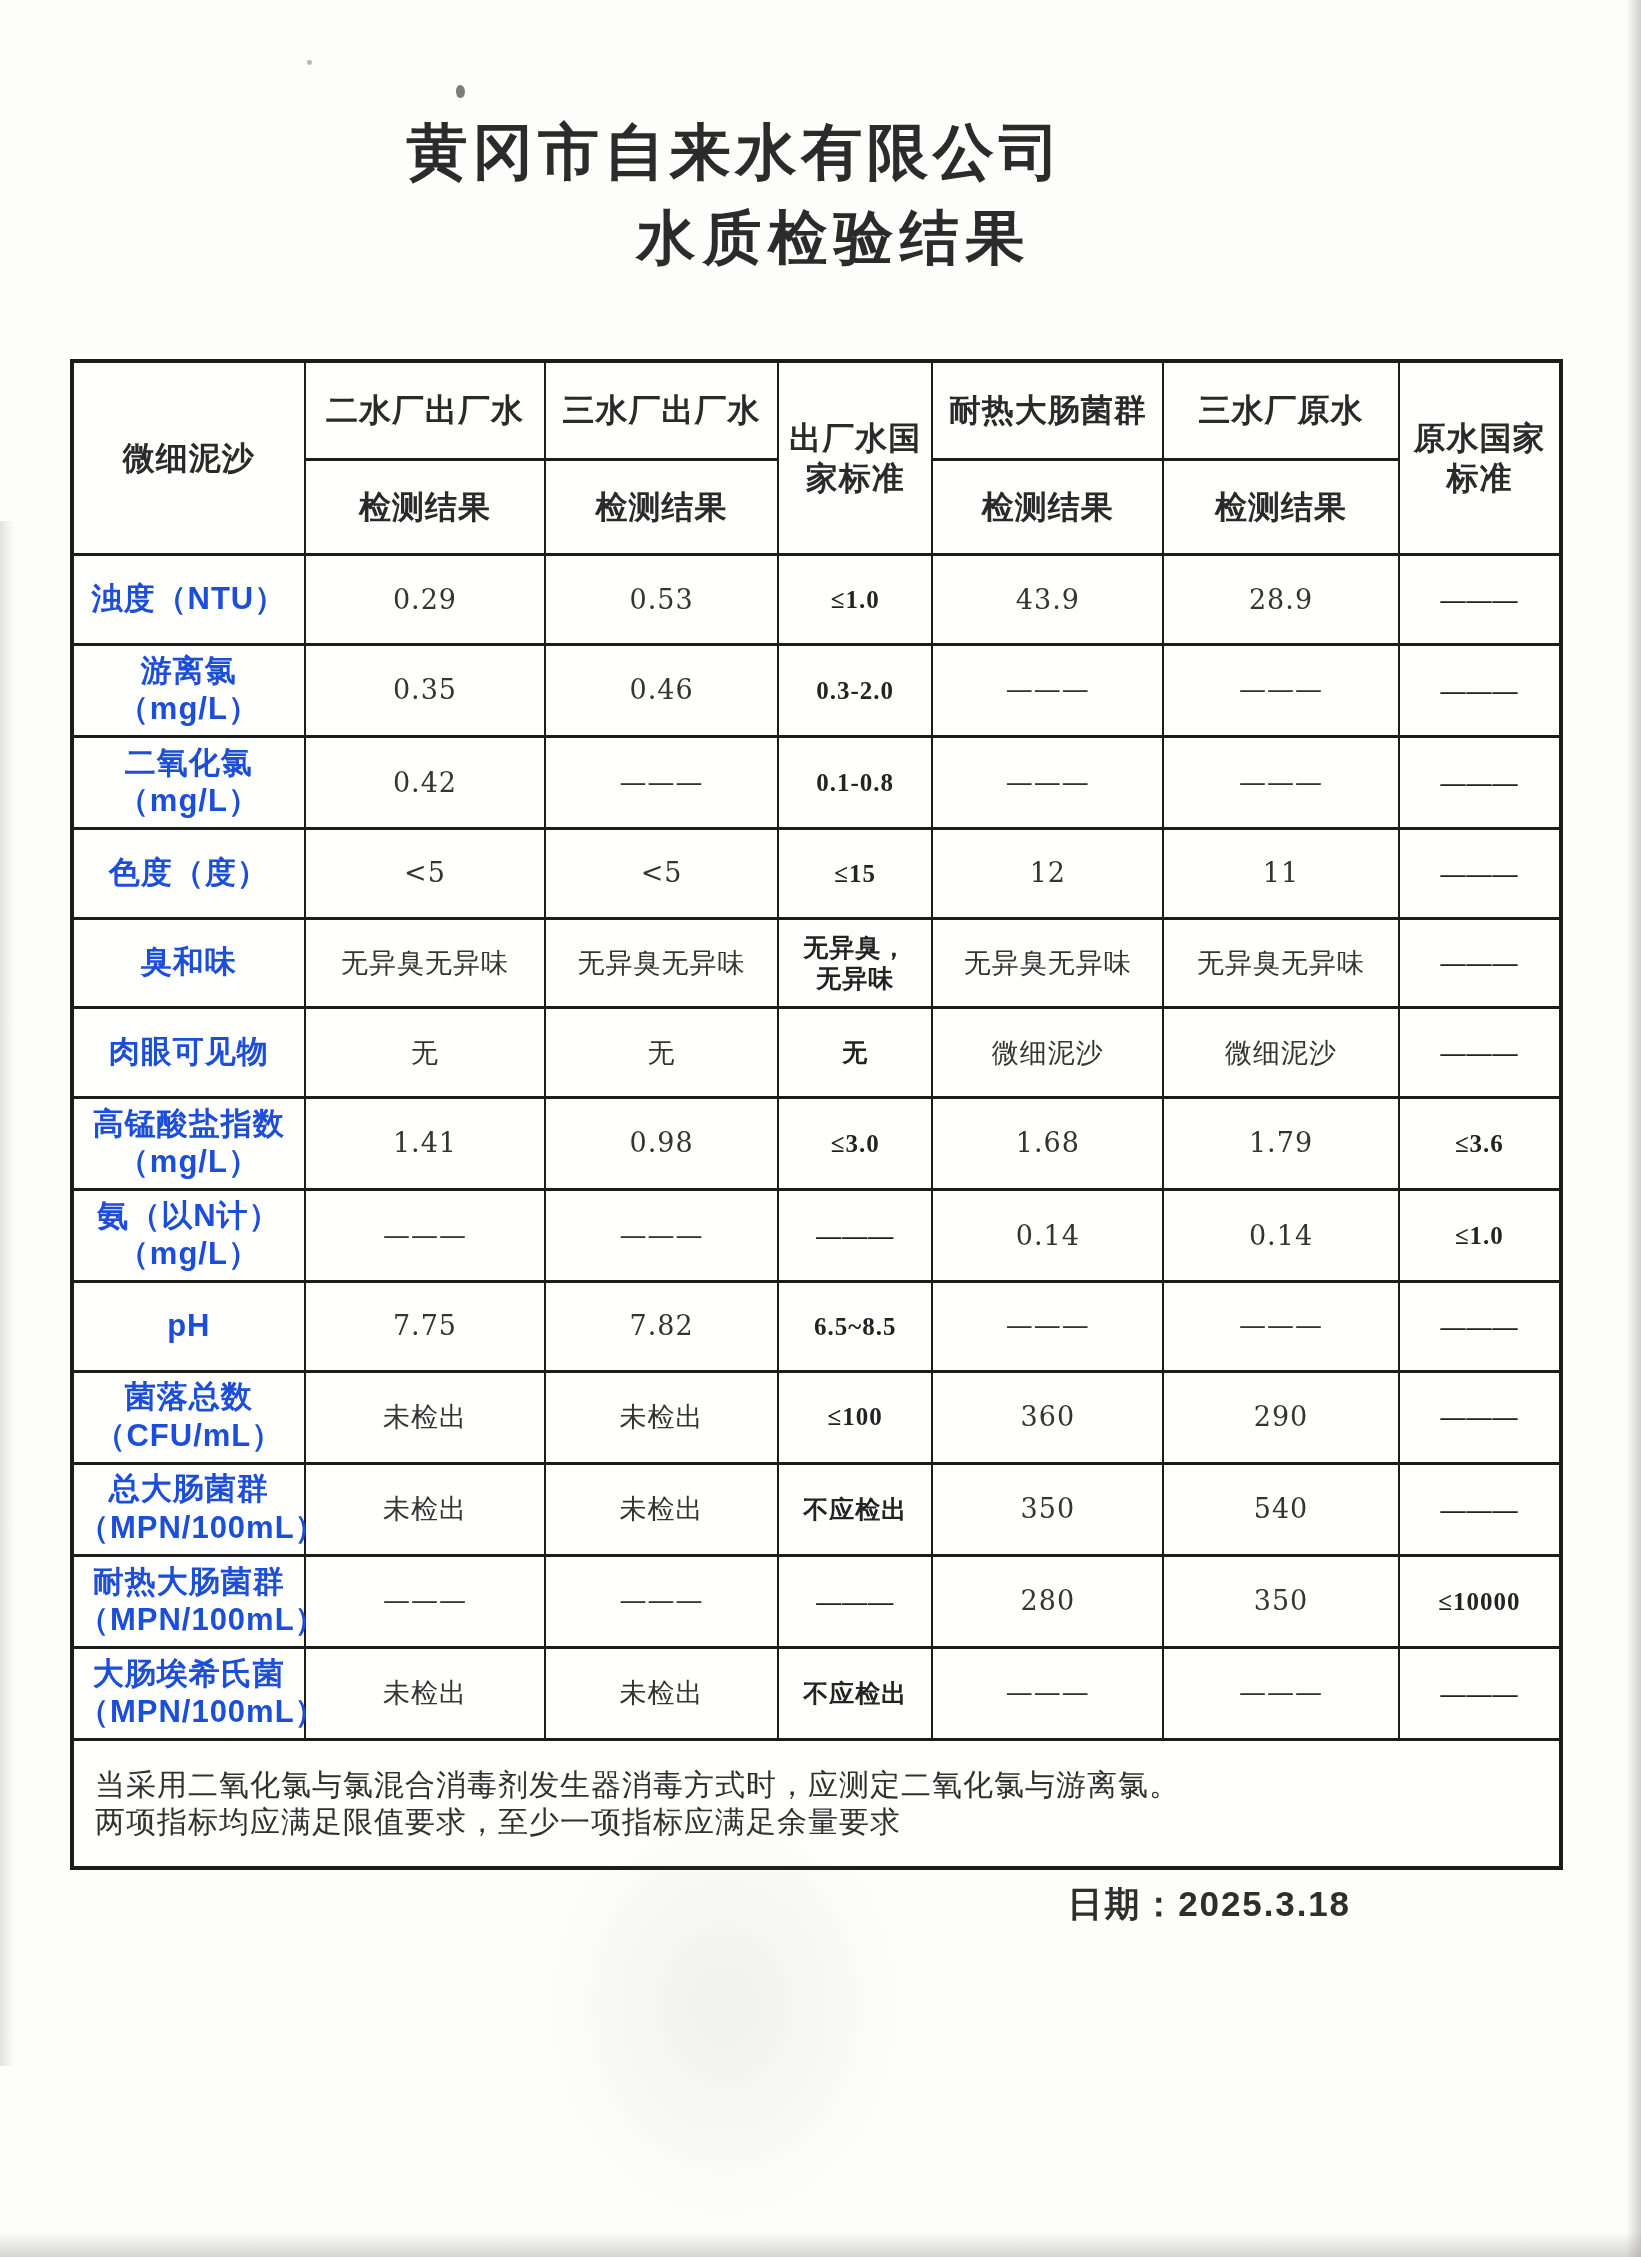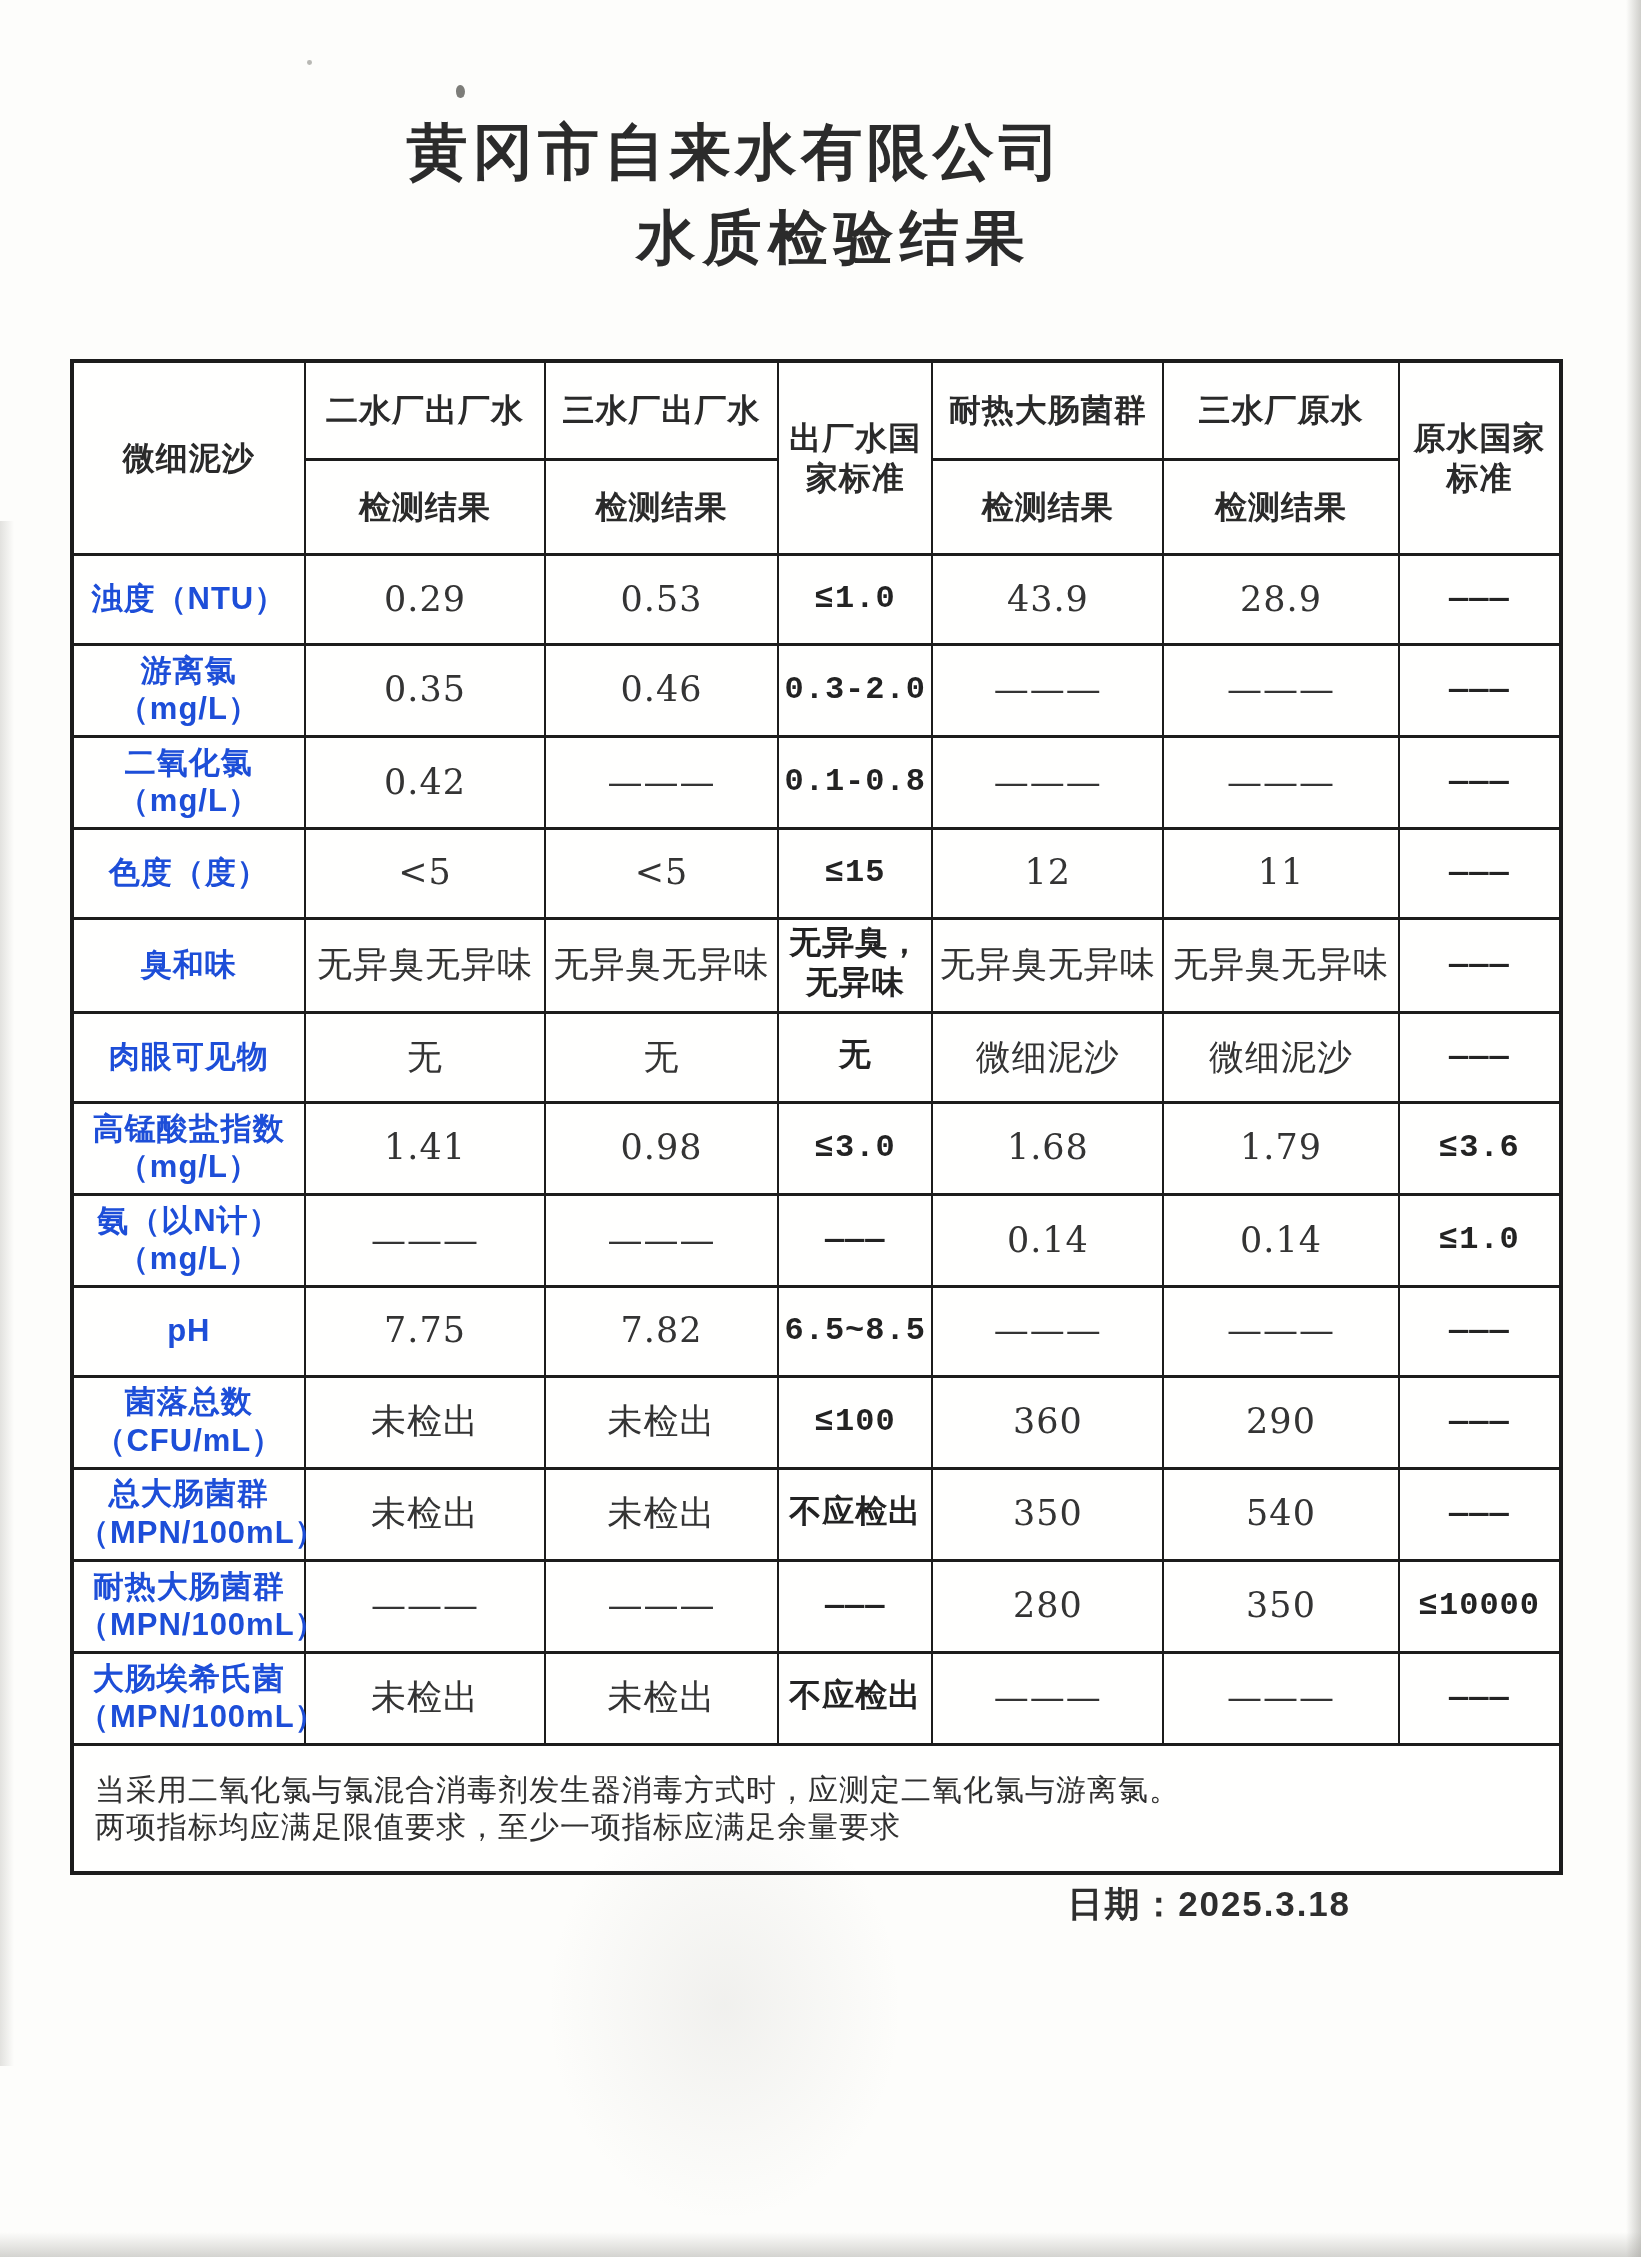--- a/index.html
+++ b/index.html
@@ -45,26 +45,26 @@
     letter-spacing:1px;
   }
   thead td.plant { height:83px; }
   thead td.result-hdr { height:81px; }
   .item-label {
     font-weight:bold; font-size:31px; color:#1d4ed8;
     letter-spacing:1px;
   }
   .value {
     font-family:"DejaVu Serif","Liberation Serif",serif;
-    font-size:35px; font-weight:normal; color:#343434;
+    font-size:27px; font-weight:normal; color:#343434;
     letter-spacing:1px;
   }
   .std {
-    font-family:Liberation Mono, monospace;
-    font-size:32px; font-weight:bold; color:#232323;
+    font-family:Liberation Serif, serif;
+    font-size:25px; font-weight:bold; color:#232323;
     letter-spacing:1px;
   }
   .note-cell {
     text-align:left !important;
     font-size:30px; font-weight:normal;
     color:#303030;
     padding:25px 9.7px 25px 21px !important;
     line-height:1.8;
     height:106px;
     letter-spacing:1px;

